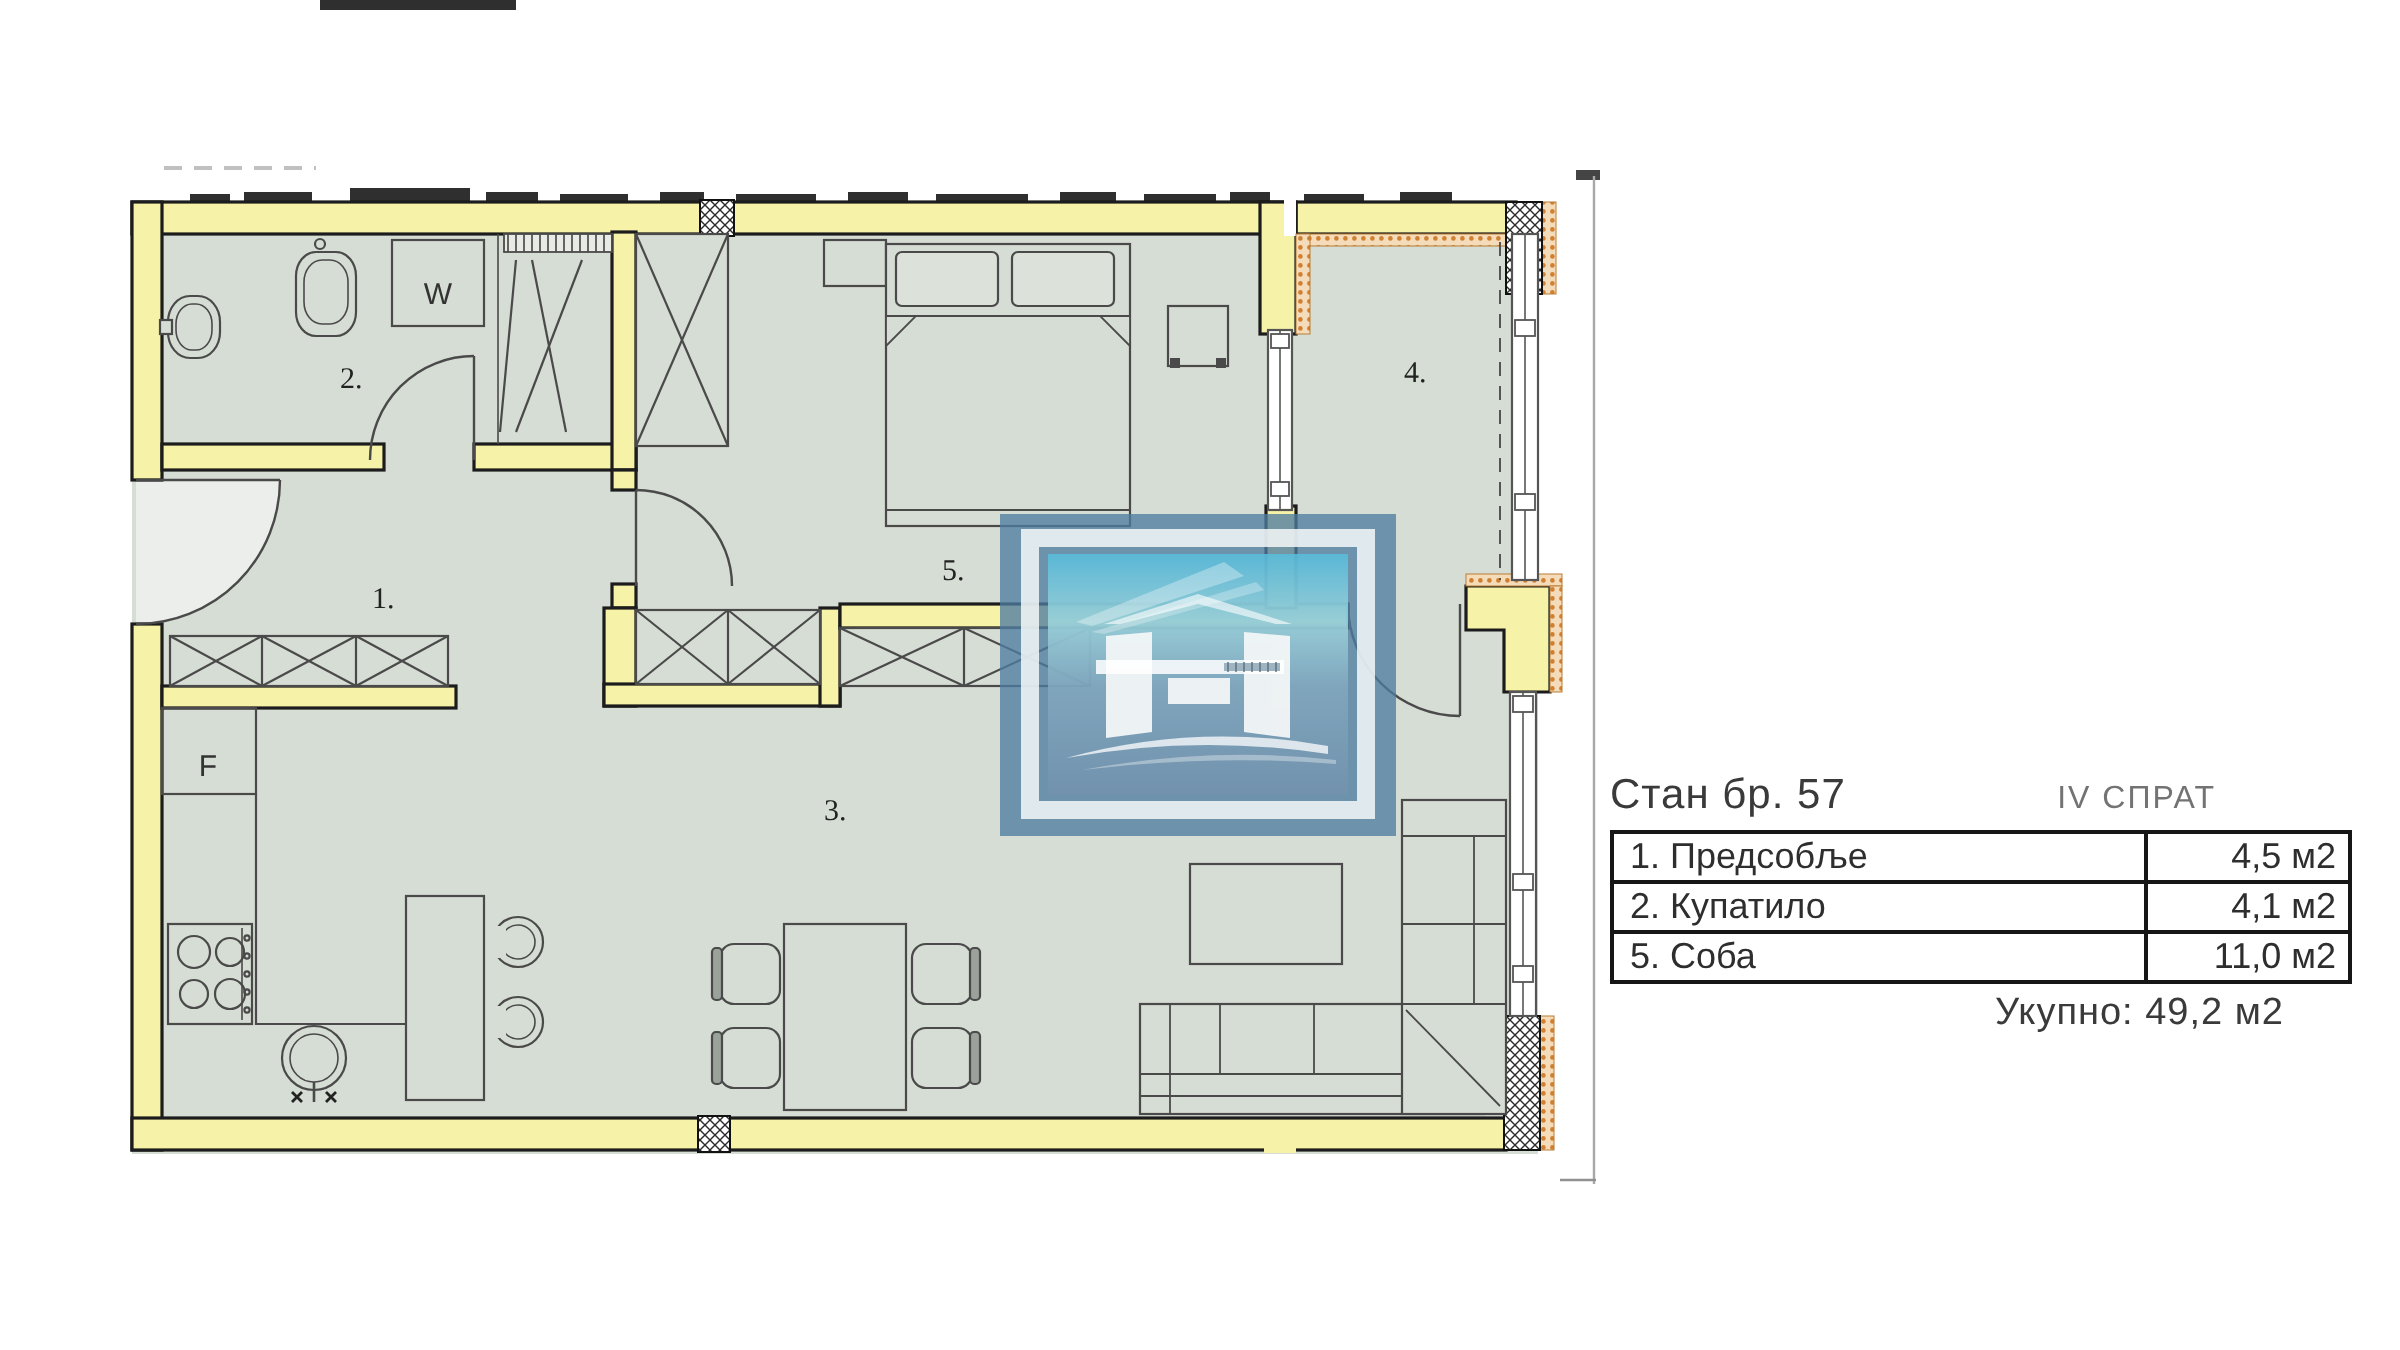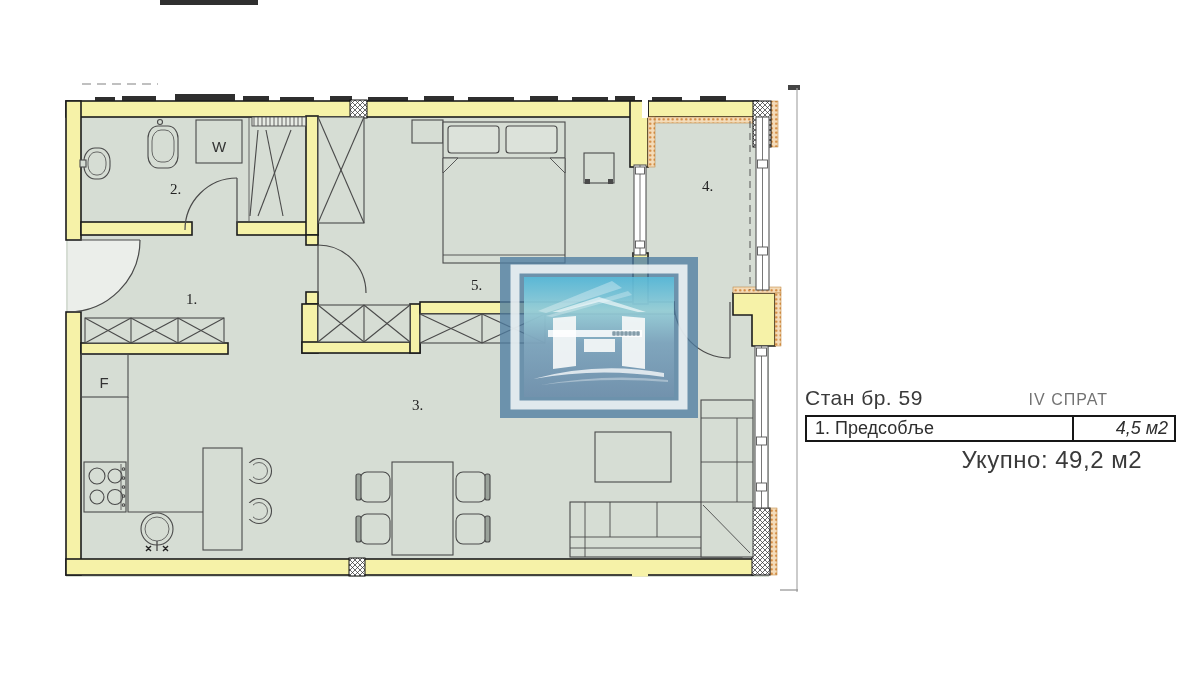--- a/index.html
+++ b/index.html
@@ -7,22 +7,22 @@
          font-family:"Liberation Sans", sans-serif;}
   #plan-svg{position:absolute;left:0;top:0;}
   .panel{position:absolute;left:805px;top:386px;width:339px;color:#2e2e2e;}
   .panel-header{display:flex;justify-content:space-between;align-items:baseline;height:26px;margin-bottom:3px;}
   .apt-title{font-size:21px;color:#3a3a3a;letter-spacing:.5px;}
   .floor-label{font-size:16px;color:#737373;letter-spacing:1px;padding-right:36px;}
   table.area-table{border-collapse:collapse;width:339px;border:2px solid #161616;table-layout:fixed;}
   table.area-table td{border:2px solid #161616;font-size:18px;color:#2e2e2e;height:21px;
        padding:1px 6px 1px 8px;white-space:nowrap;overflow:hidden;}
   td.c-name{width:251px;border-radius:11px;}
-  td.c-area{width:86px;text-align:right;padding-right:6px;font-style:italic;}
-  .total-line{text-align:right;font-size:24px;color:#3a3a3a;margin-top:4px;padding-right:2px;letter-spacing:.5px;}
+  td.c-area{width:86px;text-align:right;padding-right:6px;}
+  .total-line{text-align:right;font-size:19px;color:#3a3a3a;margin-top:4px;padding-right:2px;letter-spacing:.5px;}
 </style>
 </head>
 <body>
 
 <div id="stage">
 
 <svg id="plan-svg" width="800" height="675" viewBox="0 0 800 675">
   <defs>
     <pattern id="xhatch" width="5" height="5" patternUnits="userSpaceOnUse">
       <rect width="5" height="5" fill="#ffffff"></rect>
@@ -322,27 +322,35 @@
       <rect x="612" y="331.5" width="28" height="4" fill="#9fb4c0"></rect>
       <path d="M614,331 v5 M618,331 v5 M622,331 v5 M626,331 v5 M630,331 v5 M634,331 v5 M638,331 v5" stroke="#55707e" stroke-width="0.7"></path>
     </g>
     <path d="M533,379 Q598,361 664,373 L664,377 Q598,367 533,379 Z" fill="#ffffff" opacity="0.75"></path>
     <path d="M541,385 Q606,373 668,380 L668,382 Q606,377 541,385 Z" fill="#ffffff" opacity="0.35"></path>
   </g>
 </svg>
 
 <div class="panel">
   <div class="panel-header">
-    <span class="apt-title">Стан бр. 59</span>
+    <span class="apt-title">Стан бр. 57</span>
     <span class="floor-label">IV СПРАТ</span>
   </div>
   <table class="area-table">
     <tbody>
       <tr>
         <td class="c-name">1. Предсобље</td>
         <td class="c-area">4,5 м2</td>
       </tr>
+      <tr>
+        <td class="c-name">2. Купатило</td>
+        <td class="c-area">4,1 м2</td>
+      </tr>
+      <tr>
+        <td class="c-name">5. Соба</td>
+        <td class="c-area">11,0 м2</td>
+      </tr>
     </tbody>
   </table>
   <div class="total-line">Укупно: 49,2 м2</div>
 </div>
 
 </div>
 
 </body></html>

